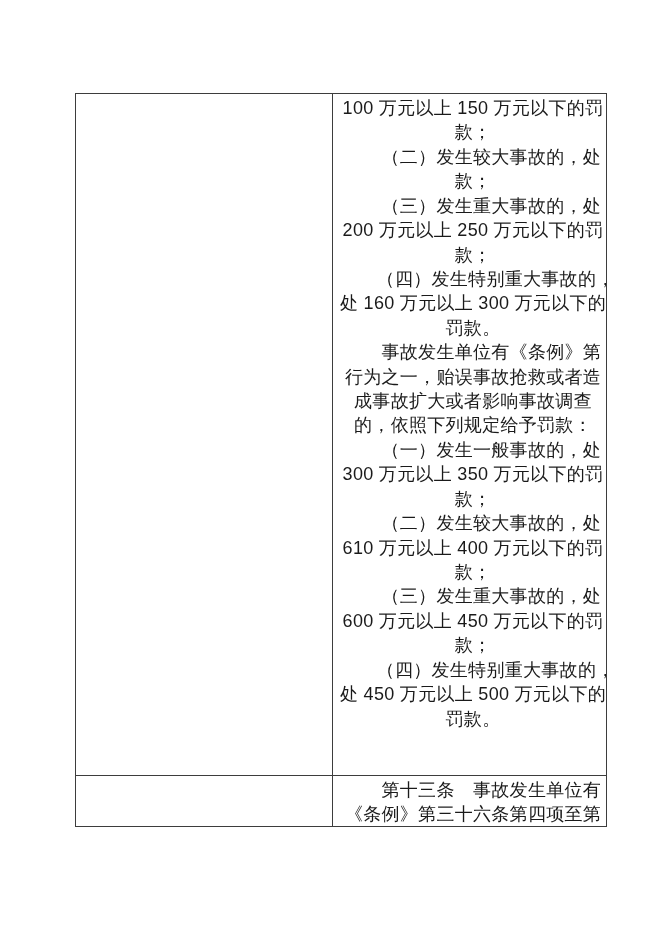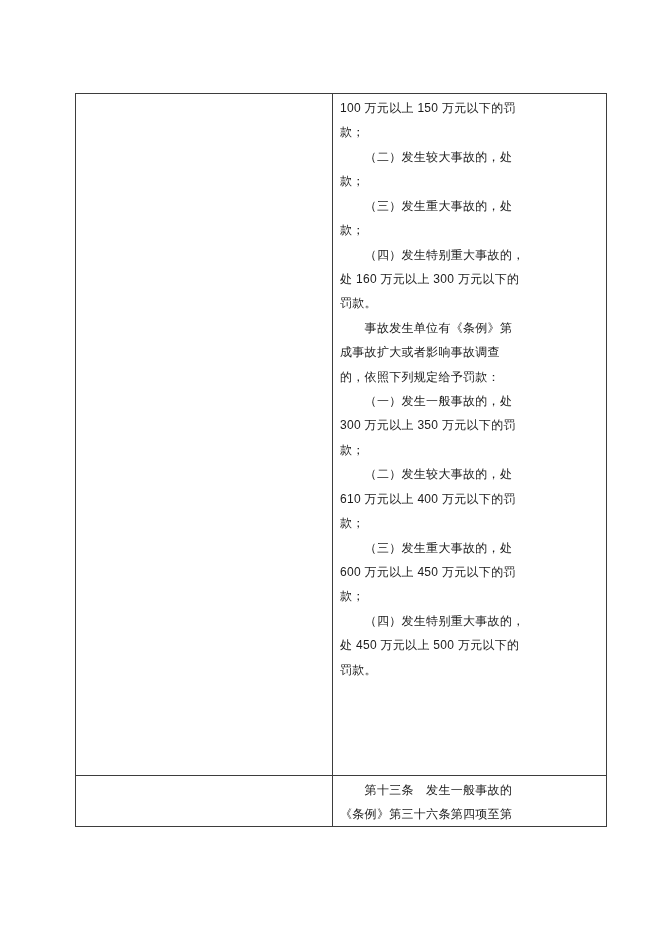--- a/index.html
+++ b/index.html
@@ -52,68 +52,71 @@
     border-right: 1px solid var(--border-color);
   }
   .cell-right {
     flex: 1;
     padding: 2px 0 0 7px;
     color: var(--text-color);
   }
   .text-line {
     height: 24.43px;
     line-height: 24.43px;
-    font-size: 12px;
+    font-size: 18px;
     letter-spacing: 0.3px;
     white-space: nowrap;
     color: var(--text-color);
+    text-align: center;
   }
   .t-row-2 .text-line {
     height: 24px;
     line-height: 24px;
   }
 </style>
 </head>
 <body>
 
 <div class="page">
   <div class="doc-table">
 
     <div class="t-row t-row-1">
       <div class="cell cell-left"></div>
       <div class="cell cell-right">
           <div class="text-line">100 万元以上 150 万元以下的罚</div>
           <div class="text-line">款；</div>
           <div class="text-line">　　（二）发生较大事故的，处</div>
           <div class="text-line">款；</div>
           <div class="text-line">　　（三）发生重大事故的，处</div>
+          <div class="text-line">200 万元以上 250 万元以下的罚</div>
           <div class="text-line">款；</div>
           <div class="text-line">　　（四）发生特别重大事故的，</div>
           <div class="text-line">处 160 万元以上 300 万元以下的</div>
           <div class="text-line">罚款。</div>
           <div class="text-line">　　事故发生单位有《条例》第</div>
+          <div class="text-line">行为之一，贻误事故抢救或者造</div>
           <div class="text-line">成事故扩大或者影响事故调查</div>
           <div class="text-line">的，依照下列规定给予罚款：</div>
           <div class="text-line">　　（一）发生一般事故的，处</div>
           <div class="text-line">300 万元以上 350 万元以下的罚</div>
           <div class="text-line">款；</div>
           <div class="text-line">　　（二）发生较大事故的，处</div>
           <div class="text-line">610 万元以上 400 万元以下的罚</div>
           <div class="text-line">款；</div>
           <div class="text-line">　　（三）发生重大事故的，处</div>
           <div class="text-line">600 万元以上 450 万元以下的罚</div>
           <div class="text-line">款；</div>
           <div class="text-line">　　（四）发生特别重大事故的，</div>
           <div class="text-line">处 450 万元以上 500 万元以下的</div>
           <div class="text-line">罚款。</div>
         </div>
     </div>
 
     <div class="t-row t-row-2">
       <div class="cell cell-left"></div>
       <div class="cell cell-right">
-          <div class="text-line">　　第十三条　发生一般事故的</div>
+          <div class="text-line">　　第十三条　事故发生单位有</div>
           <div class="text-line">《条例》第三十六条第四项至第</div>
         </div>
     </div>
 
   </div>
 </div>
 
 </body></html>

